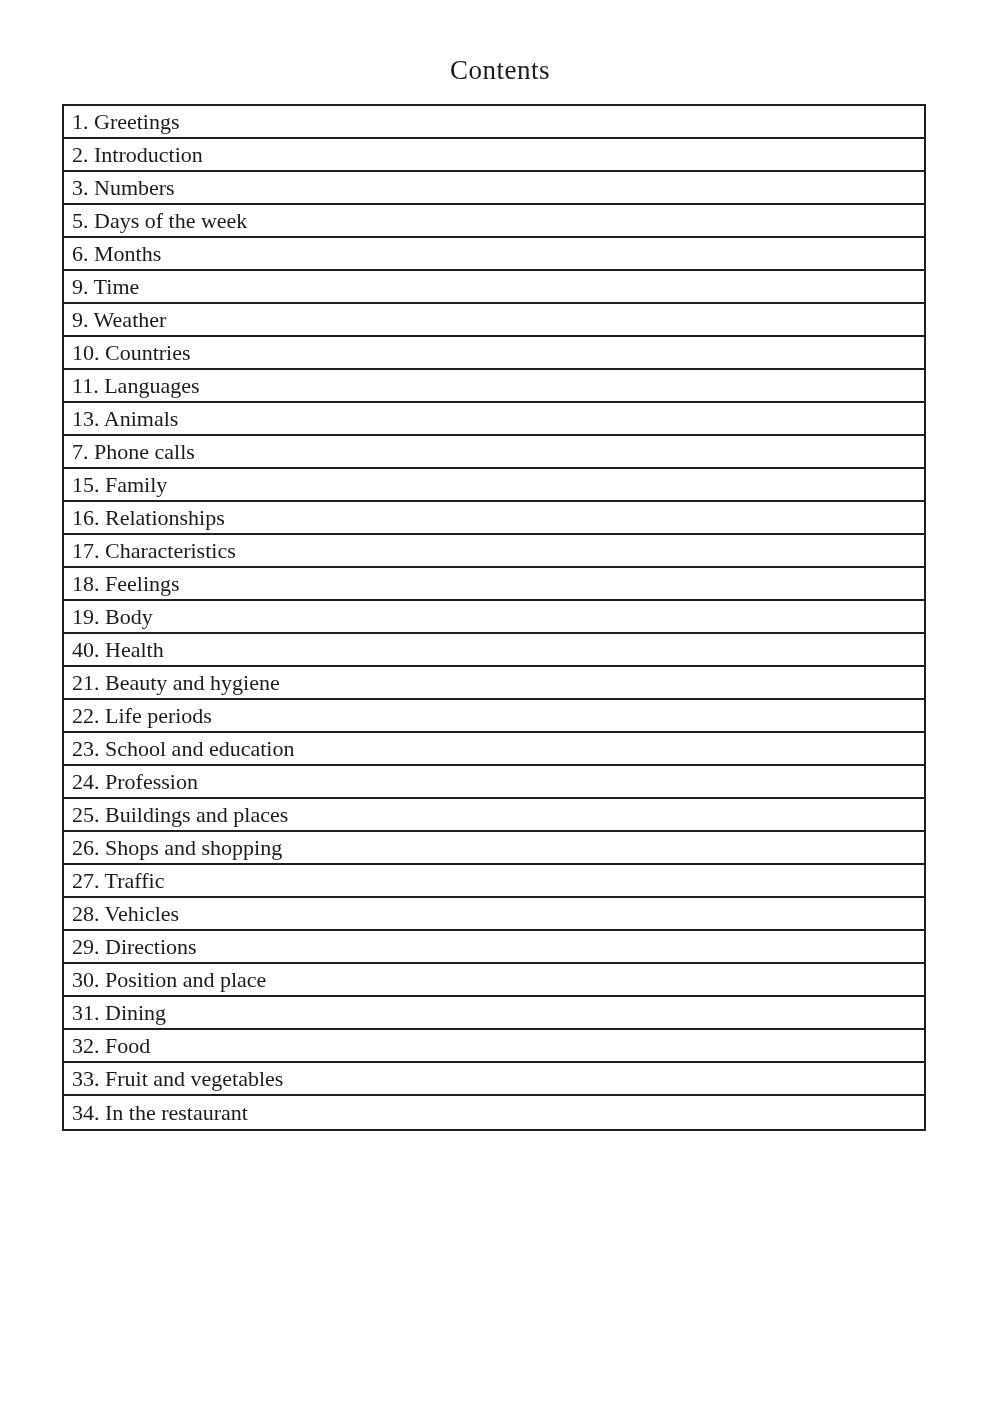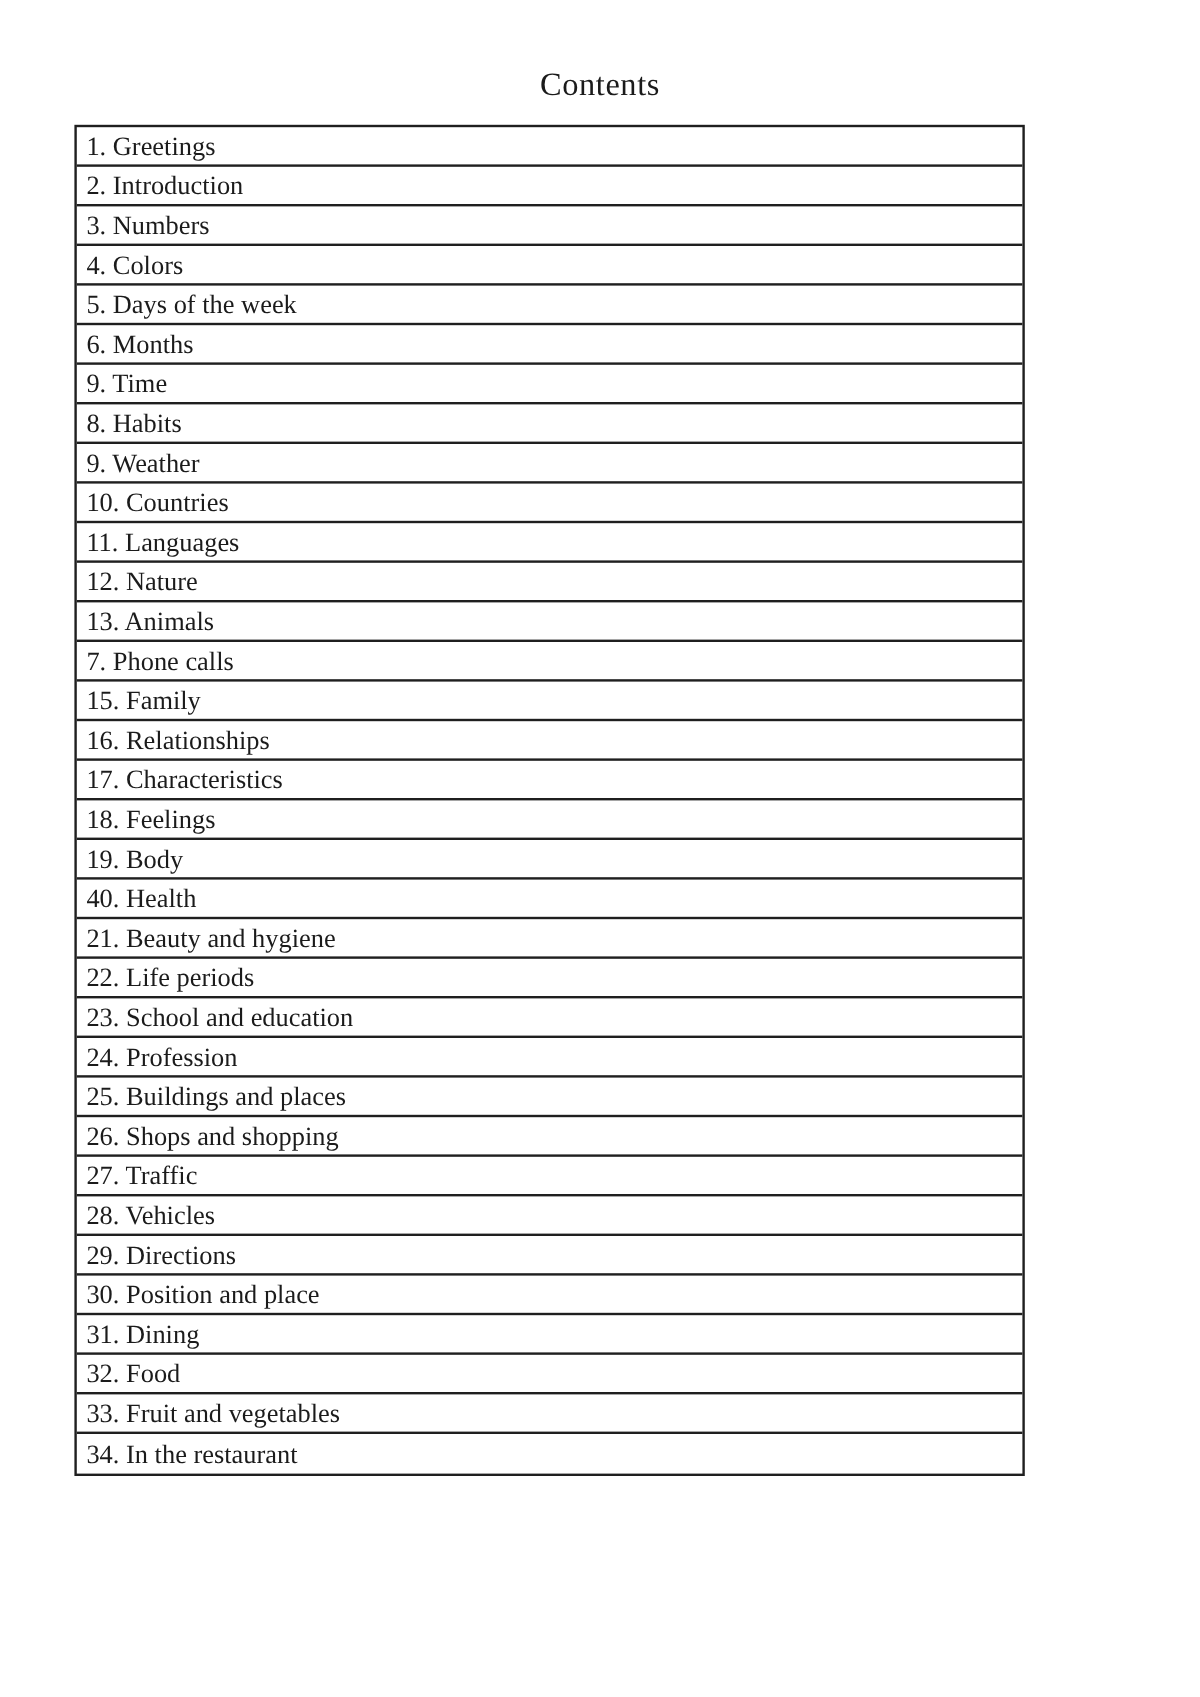--- a/index.html
+++ b/index.html
@@ -19,21 +19,21 @@
     margin: 0;
     padding-top: 55px;
     text-align: center;
     font-size: 27px;
     font-weight: normal;
     letter-spacing: 0.5px;
     color: #1b1b1b;
   }
   .toc {
     margin: 18px 0 0 62px;
-    width: 792px;
+    width: 864px;
     border: 2px solid #1f1f1f;
     box-sizing: border-box;
     background: #ffffff;
   }
   .toc-row {
     box-sizing: border-box;
     height: 33px;
     border-bottom: 2px solid #1f1f1f;
     padding-left: 8px;
     display: flex;
@@ -61,55 +61,46 @@
   </div>
 
   <div class="toc-row">
     <span class="toc-row-label">2. Introduction</span>
   </div>
 
   <div class="toc-row">
     <span class="toc-row-label">3. Numbers</span>
   </div>
 
-  <div class="toc-row">
-    <span class="toc-row-label">4. Colors</span>
-  </div>
 
   <div class="toc-row">
     <span class="toc-row-label">5. Days of the week</span>
   </div>
 
   <div class="toc-row">
     <span class="toc-row-label">6. Months</span>
   </div>
 
   <div class="toc-row">
     <span class="toc-row-label">9. Time</span>
   </div>
 
-  <div class="toc-row">
-    <span class="toc-row-label">8. Habits</span>
-  </div>
 
   <div class="toc-row">
     <span class="toc-row-label">9. Weather</span>
   </div>
 
   <div class="toc-row">
     <span class="toc-row-label">10. Countries</span>
   </div>
 
   <div class="toc-row">
     <span class="toc-row-label">11. Languages</span>
   </div>
 
-  <div class="toc-row">
-    <span class="toc-row-label">12. Nature</span>
-  </div>
 
   <div class="toc-row">
     <span class="toc-row-label">13. Animals</span>
   </div>
 
   <div class="toc-row">
     <span class="toc-row-label">7. Phone calls</span>
   </div>
 
   <div class="toc-row">

